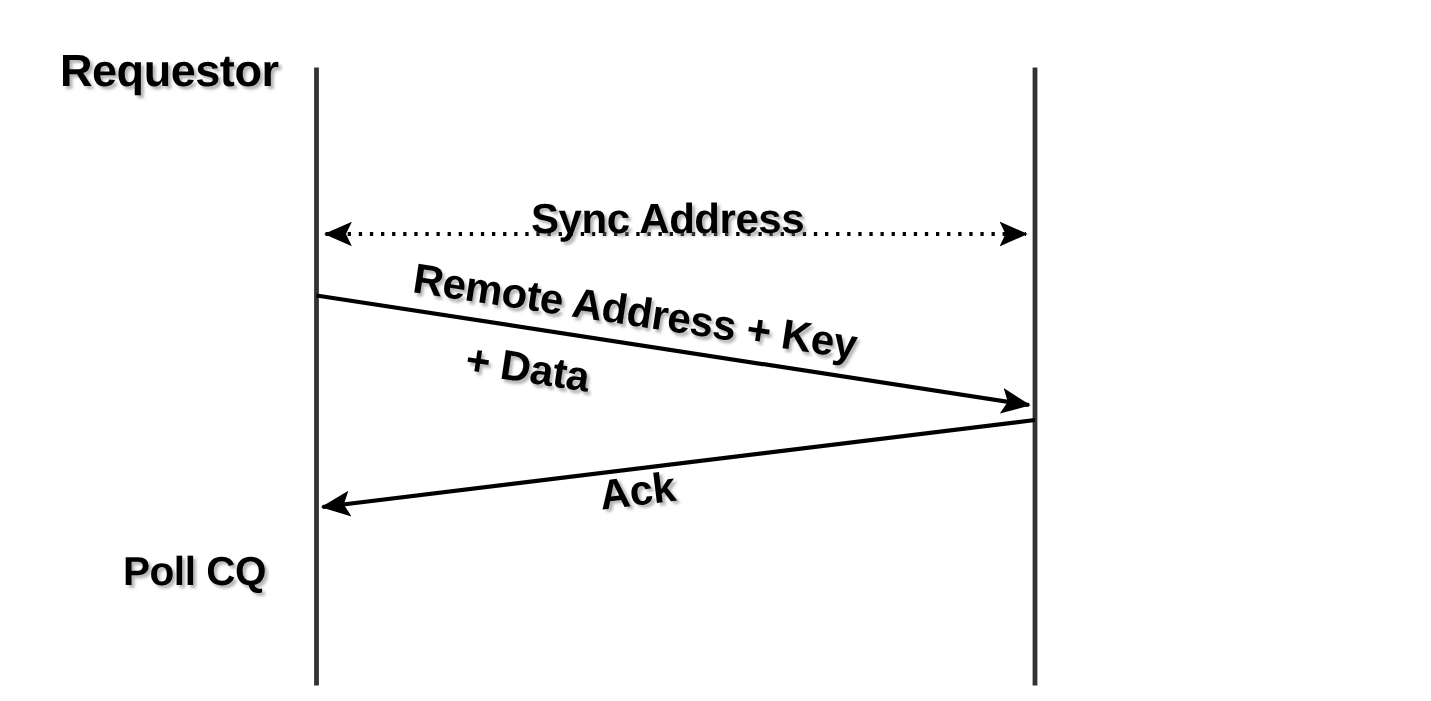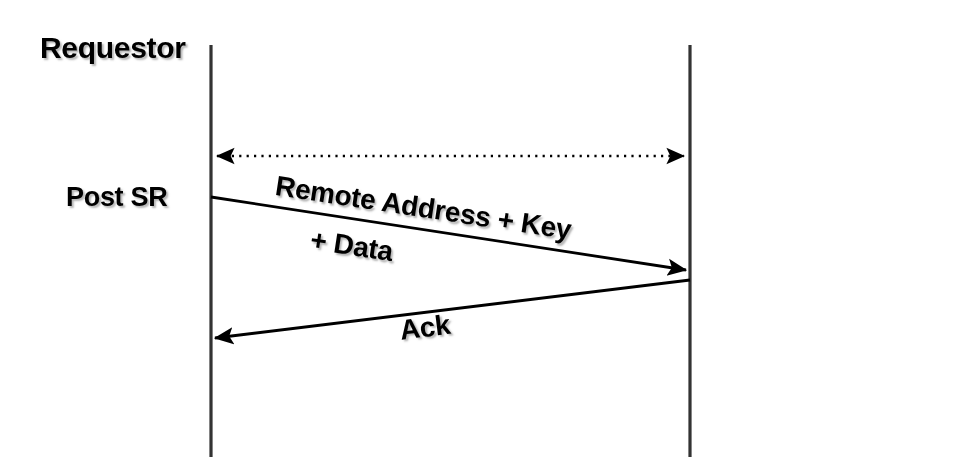--- a/index.html
+++ b/index.html
@@ -98,23 +98,24 @@
     <line x1="217" y1="156" x2="684" y2="156" stroke="#000000" stroke-width="2.6" stroke-dasharray="2.2 5.2" stroke-linecap="butt" marker-start="url(#arrow-sync-start)" marker-end="url(#arrow-sync-end)"></line>
 
     <line x1="211" y1="197" x2="686" y2="270" stroke="#000000" stroke-width="2.8" marker-end="url(#arrow-right-2)"></line>
 
     <line x1="690" y1="280" x2="215" y2="338" stroke="#000000" stroke-width="2.8" marker-end="url(#arrow-left)"></line>
   </svg>
 
   <div class="lbl actor-label" id="label-requestor">Requestor</div>
 
 
-  <div class="lbl side-label" id="label-post-sr">Post SR</div>
 
+  <div class="lbl side-label" id="label-poll-cq">Poll CQ</div>
 
+  <div class="lbl msg-label" id="label-sync-address">Sync Address</div>
 
   <div class="lbl msg-label" id="label-remote-1">Remote Address + Key</div>
 
   <div class="lbl msg-label" id="label-remote-2">+ Data</div>
 
   <div class="lbl msg-label" id="label-ack">Ack</div>
 
 </div>
 
 </body></html>

